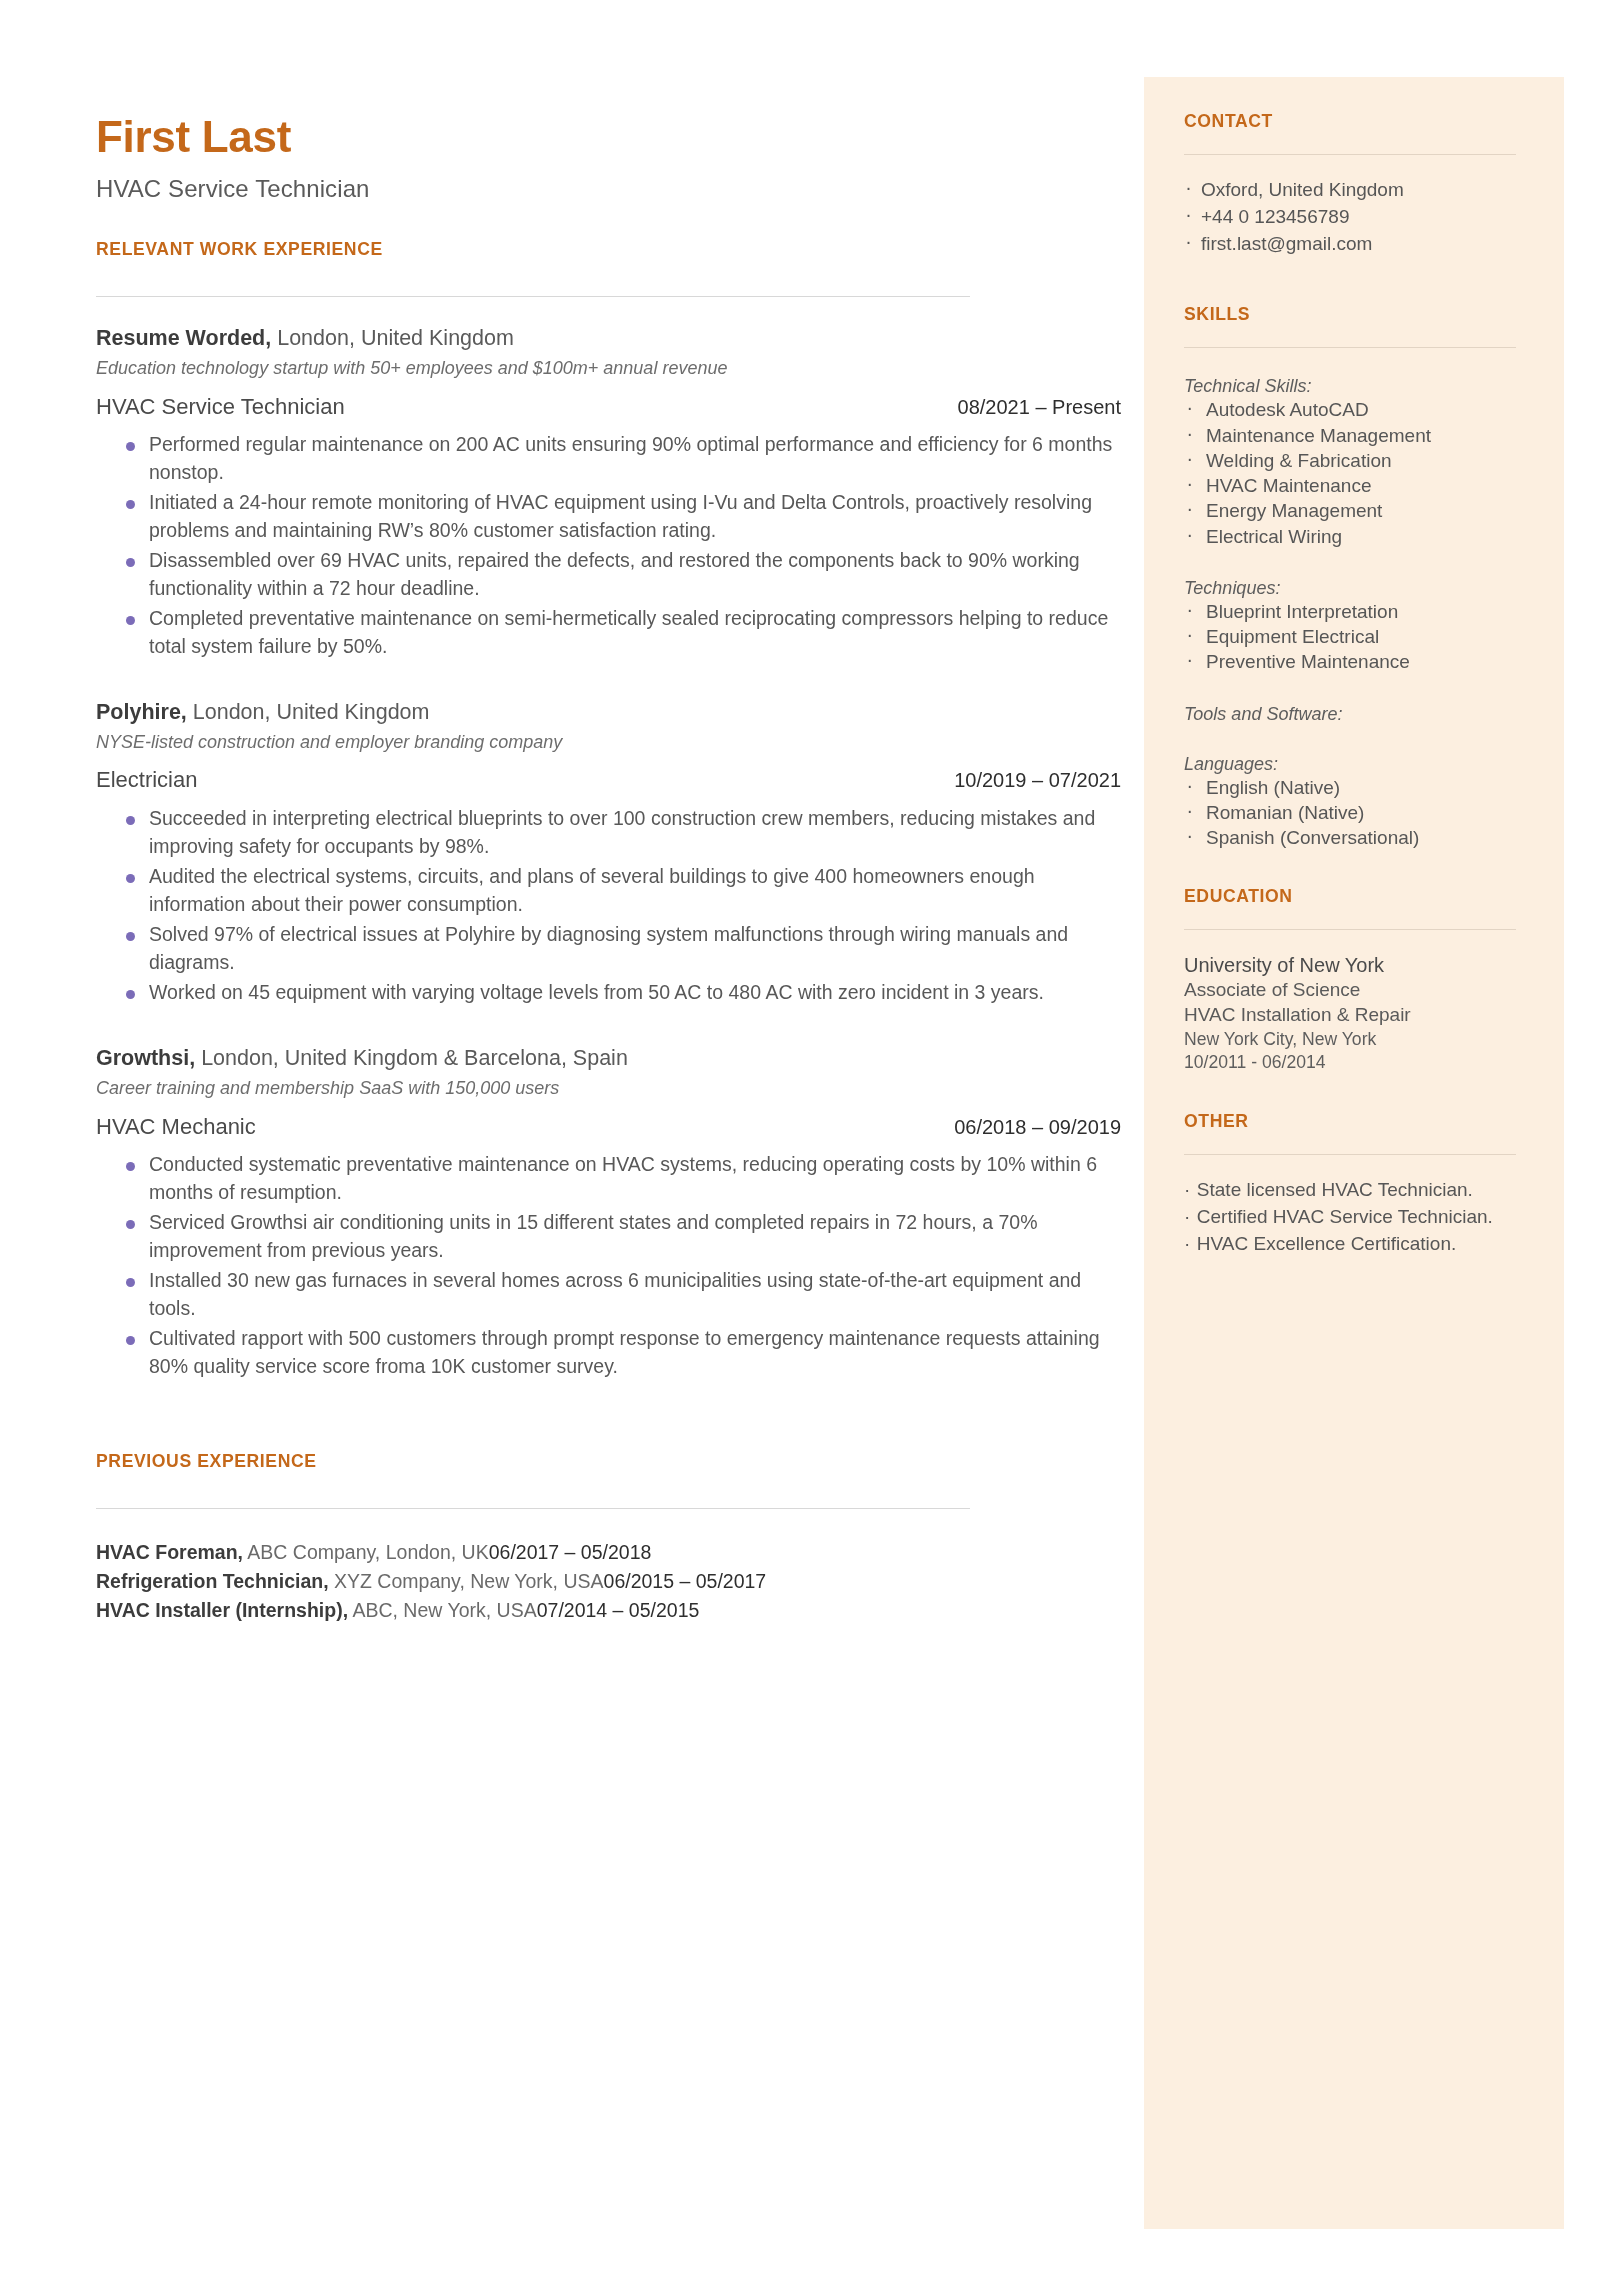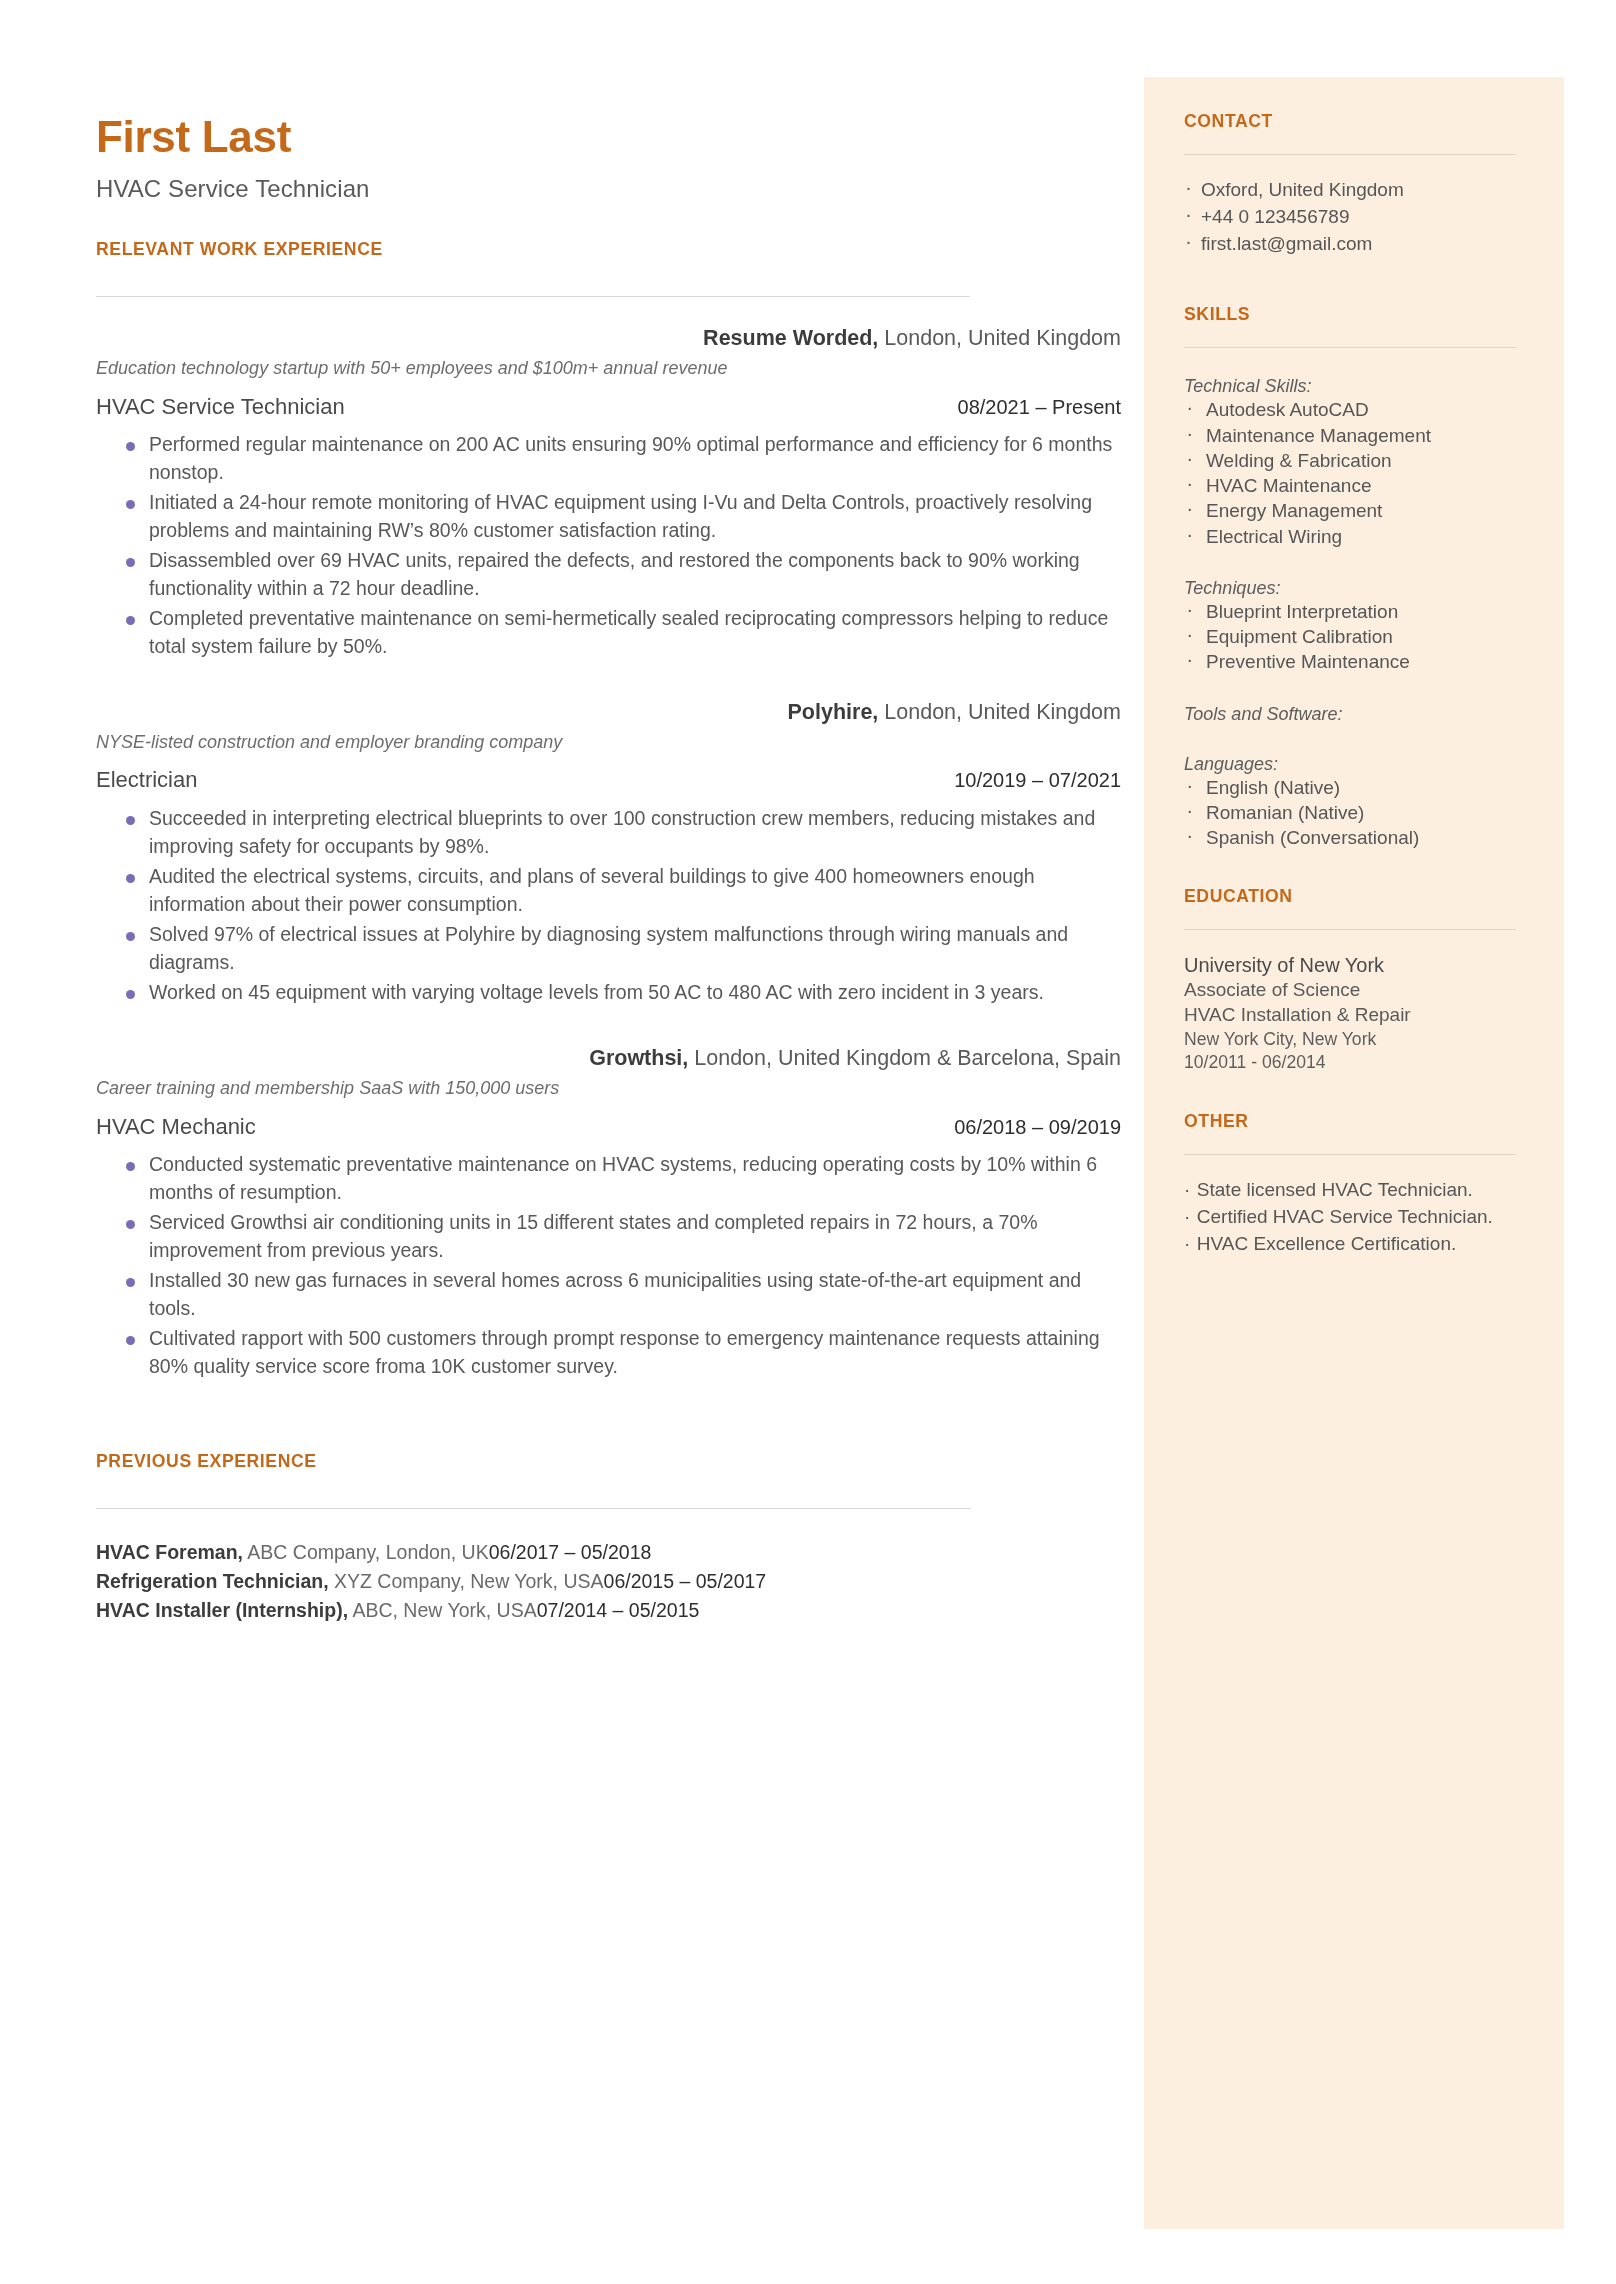--- a/index.html
+++ b/index.html
@@ -80,21 +80,20 @@
     height: 0.7px;
     background: #d8d8d8;
     margin: 0;
   }
 
   .company-line {
     font-size: 21.5px;
     color: #5a5a5a;
     margin: 0;
     line-height: 1.25;
-    text-align: right;
   }
   .company-line b {
     color: #3c3c3c;
     font-weight: bold;
   }
   .company-desc {
     font-size: 18px;
     font-style: italic;
     color: #6d6d6d;
     margin: 0;
@@ -285,21 +284,21 @@
         <li>HVAC Maintenance</li>
         <li>Energy Management</li>
         <li>Electrical Wiring</li>
       </ul>
 
       <div class="sp-44"></div>
 
       <div class="sb-group-label">Techniques:</div>
       <ul class="sb-list">
         <li>Blueprint Interpretation</li>
-        <li>Equipment Calibration</li>
+        <li>Equipment Electrical</li>
         <li>Preventive Maintenance</li>
       </ul>
 
       <div class="sp-44"></div>
 
       <div class="sb-group-label">Tools and Software:</div>
 
       <div class="sp-44"></div>
 
       <div class="sb-group-label">Languages:</div>

